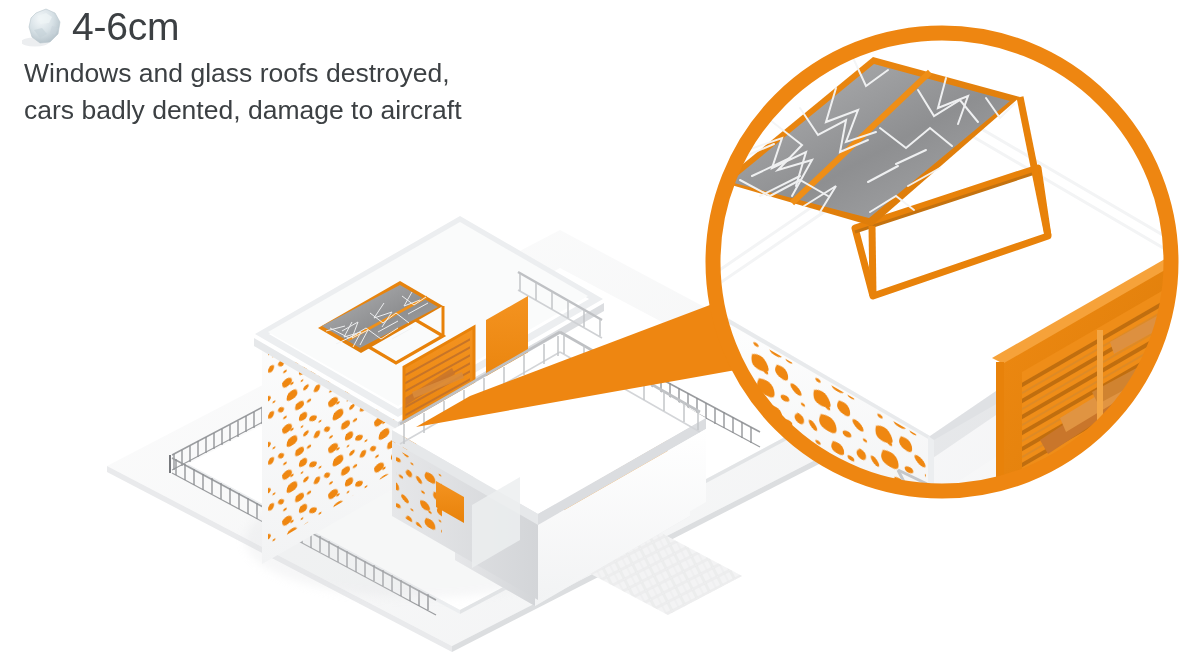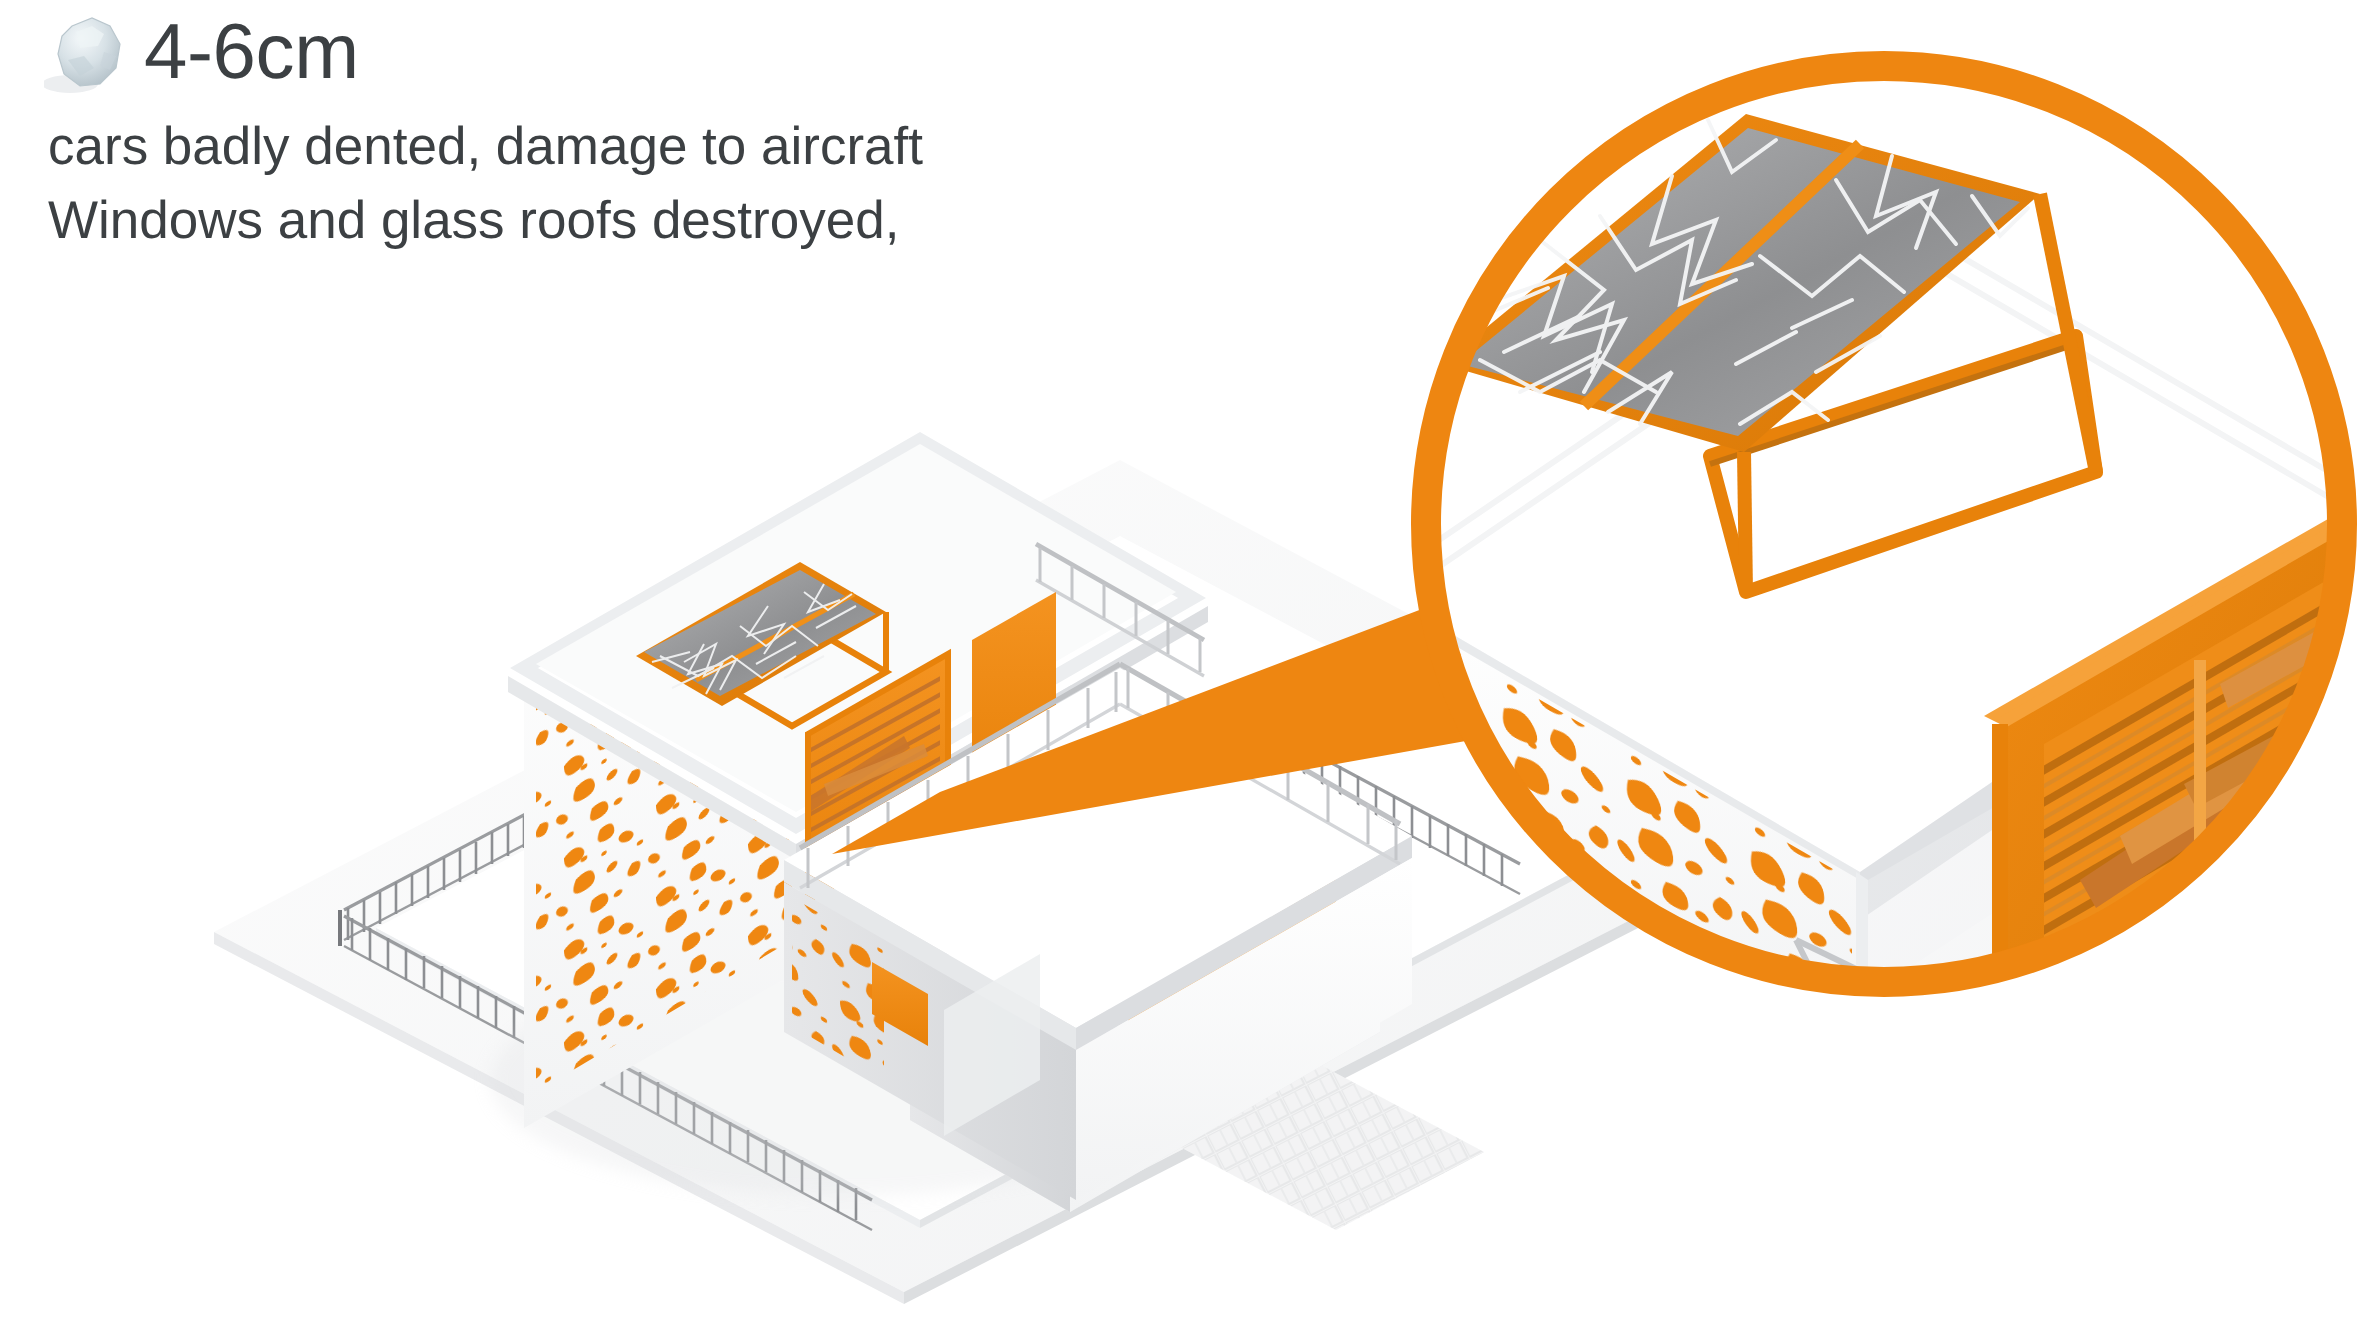--- a/index.html
+++ b/index.html
@@ -524,18 +524,18 @@
           <ellipse cx="13" cy="38" rx="14" ry="4.5" fill="#eceef0"></ellipse>
           <path d="M14 9 L24 5 L33 9 L38 18 L36 30 L28 38 L18 39 L10 33 L7 23 L9 14 Z" fill="url(#hs)" stroke="#b9c6cd" stroke-width="0.6"></path>
           <path d="M16 12 L24 9 L30 13 L27 19 L18 20 Z" fill="#eef4f6" opacity="0.75"></path>
           <path d="M12 26 L20 24 L25 30 L18 34 Z" fill="#c3d0d7" opacity="0.6"></path>
           <path d="M30 22 L36 24 L33 31 L28 29 Z" fill="#c8d4da" opacity="0.55"></path>
         </svg>
       </div>
       <div class="headline">4-6cm</div>
     </div>
     <div class="subtext">
+      <span class="line">Windows and glass roofs destroyed,</span>
       <span class="line">cars badly dented, damage to aircraft</span>
-      <span class="line">Windows and glass roofs destroyed,</span>
     </div>
   </div>
 
 </div>
 
 </body></html>

